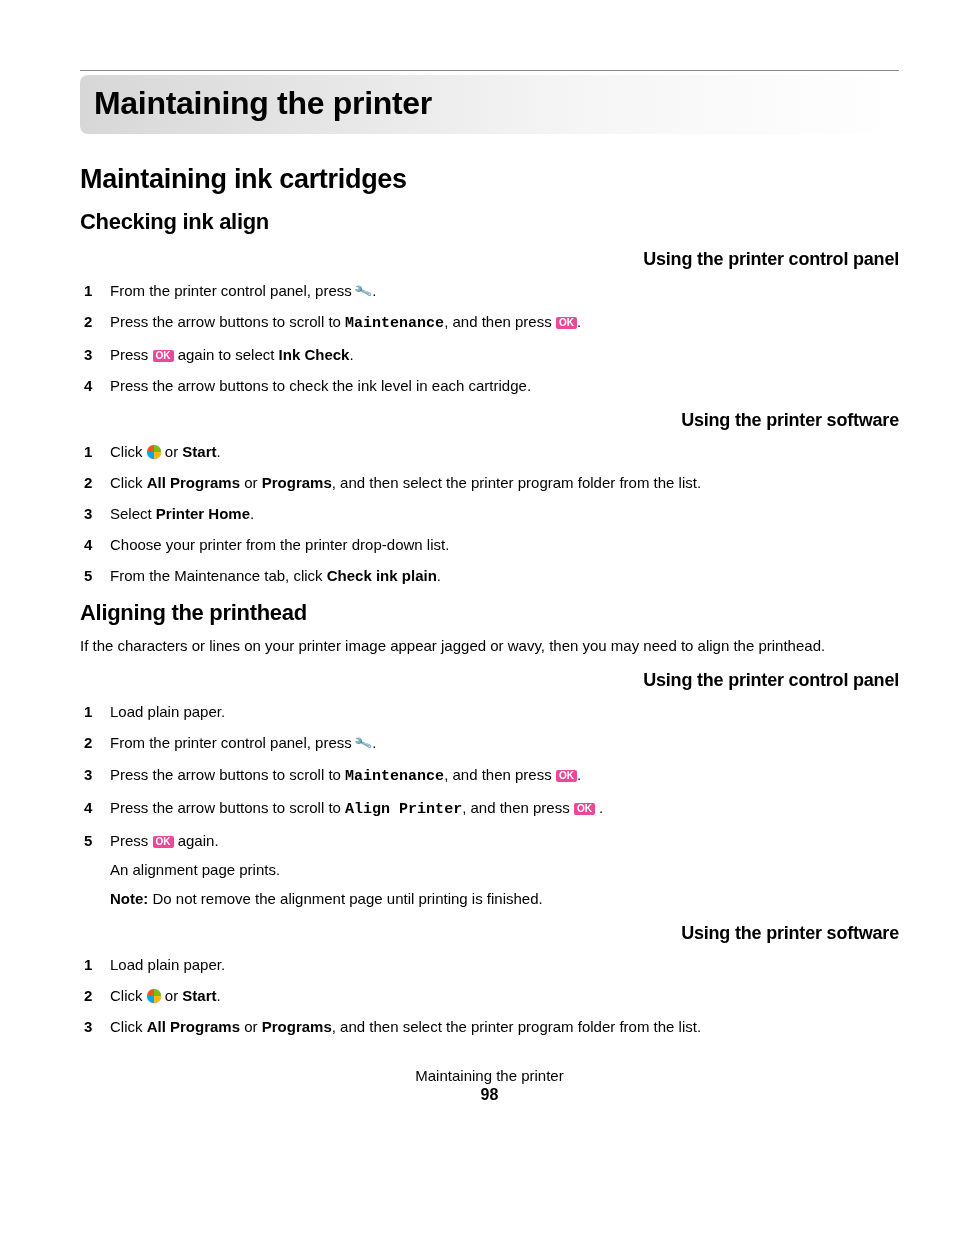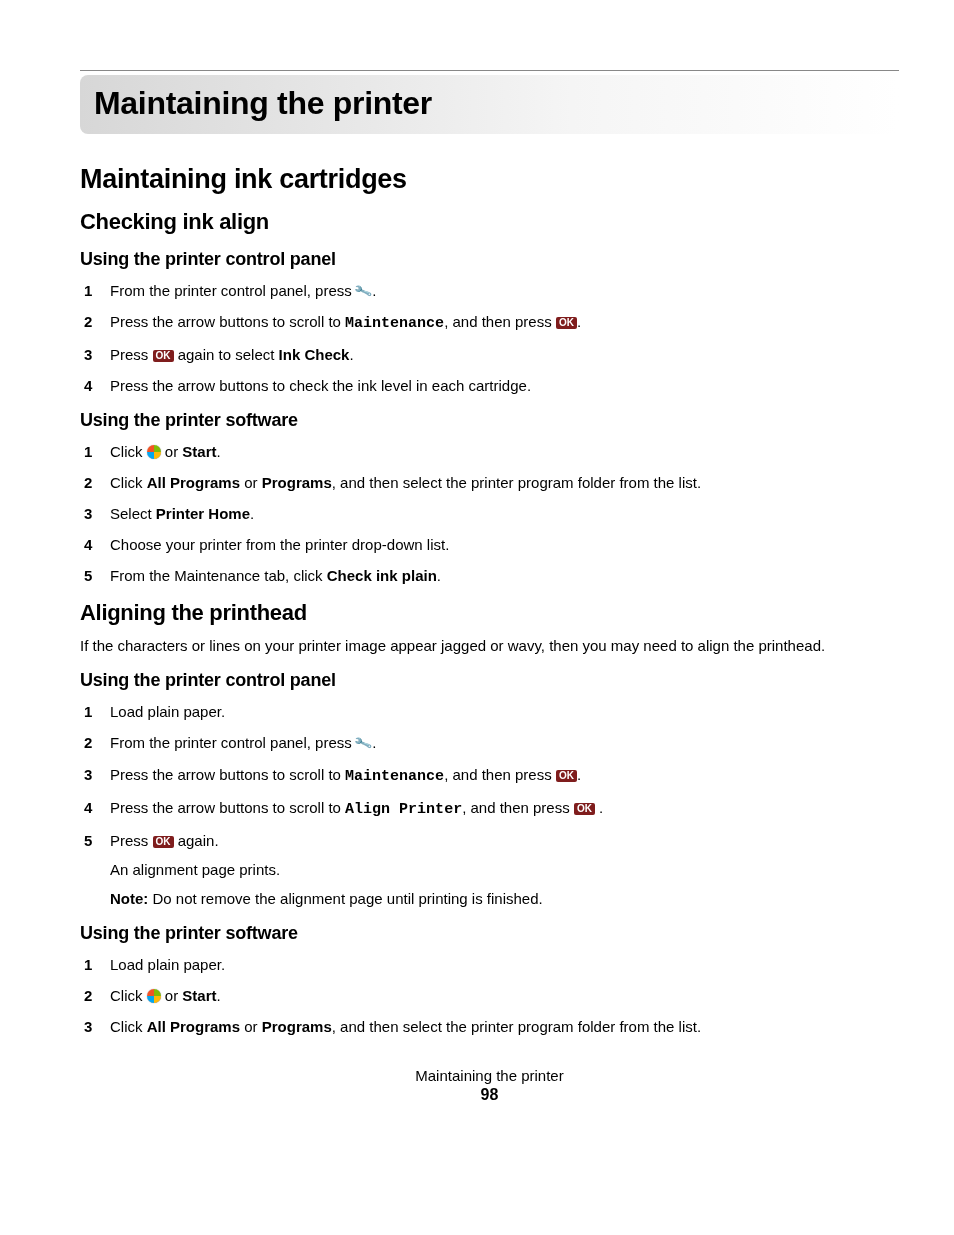--- a/index.html
+++ b/index.html
@@ -38,22 +38,23 @@
   }
   h3.subsection {
     font-size: 22px;
     font-weight: 700;
     margin: 14px 0 10px 0;
     letter-spacing: -0.3px;
   }
   h4.subsub {
     font-size: 18px;
     font-weight: 700;
-    margin: 14px 0 8px 0;
+    margin: 14px 0 8px 8px;
     letter-spacing: -0.2px;
+    text-align: right;
   }
   p.para {
     font-size: 15px;
     margin: 8px 0 10px 0;
     line-height: 1.35;
   }
   ol.steps {
     list-style: none;
     padding: 0;
     margin: 4px 0 8px 0;
@@ -80,21 +81,21 @@
     font-size: 15px;
   }
   .note {
     margin-top: 8px;
     font-size: 15px;
   }
   strong { font-weight: 700; }
   .mono { font-family: "Courier New", Courier, monospace; font-weight: 700; }
   .ok-badge {
     display: inline-block;
-    background: #7f1d1d;
+    background: #ec4899;
     color: #fff;
     font-size: 10px;
     font-weight: 700;
     padding: 1px 3px;
     border-radius: 2px;
     vertical-align: 1px;
     line-height: 1;
     font-family: Arial, sans-serif;
     text-align: center;
   }

